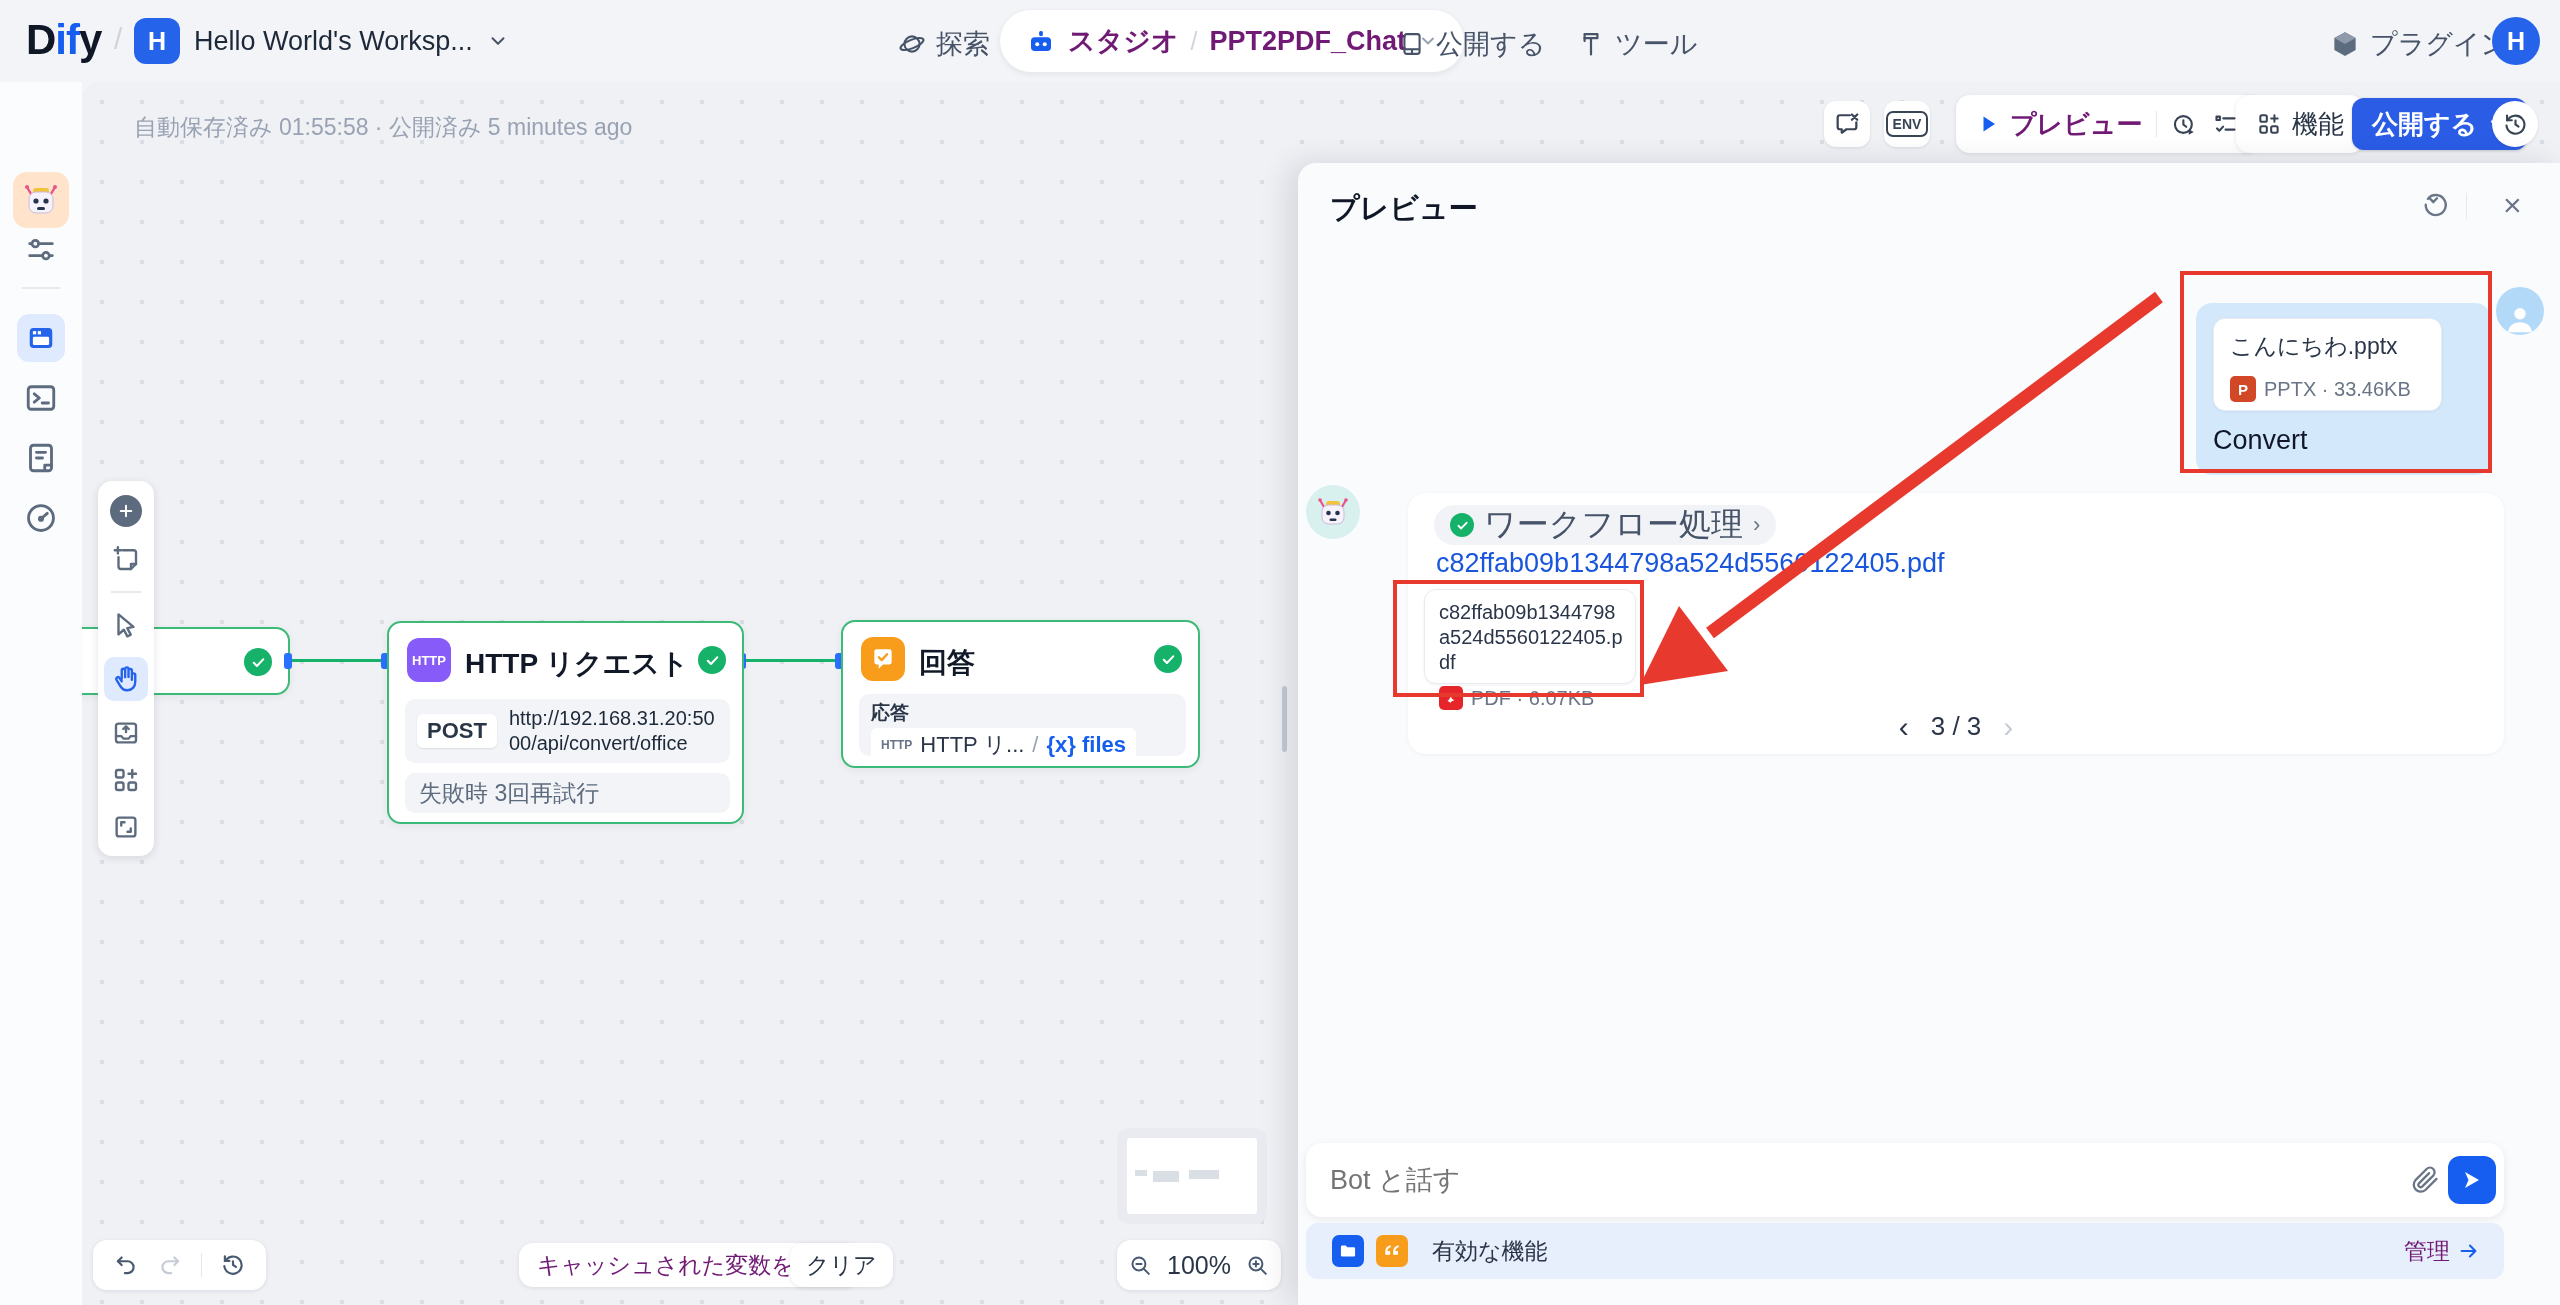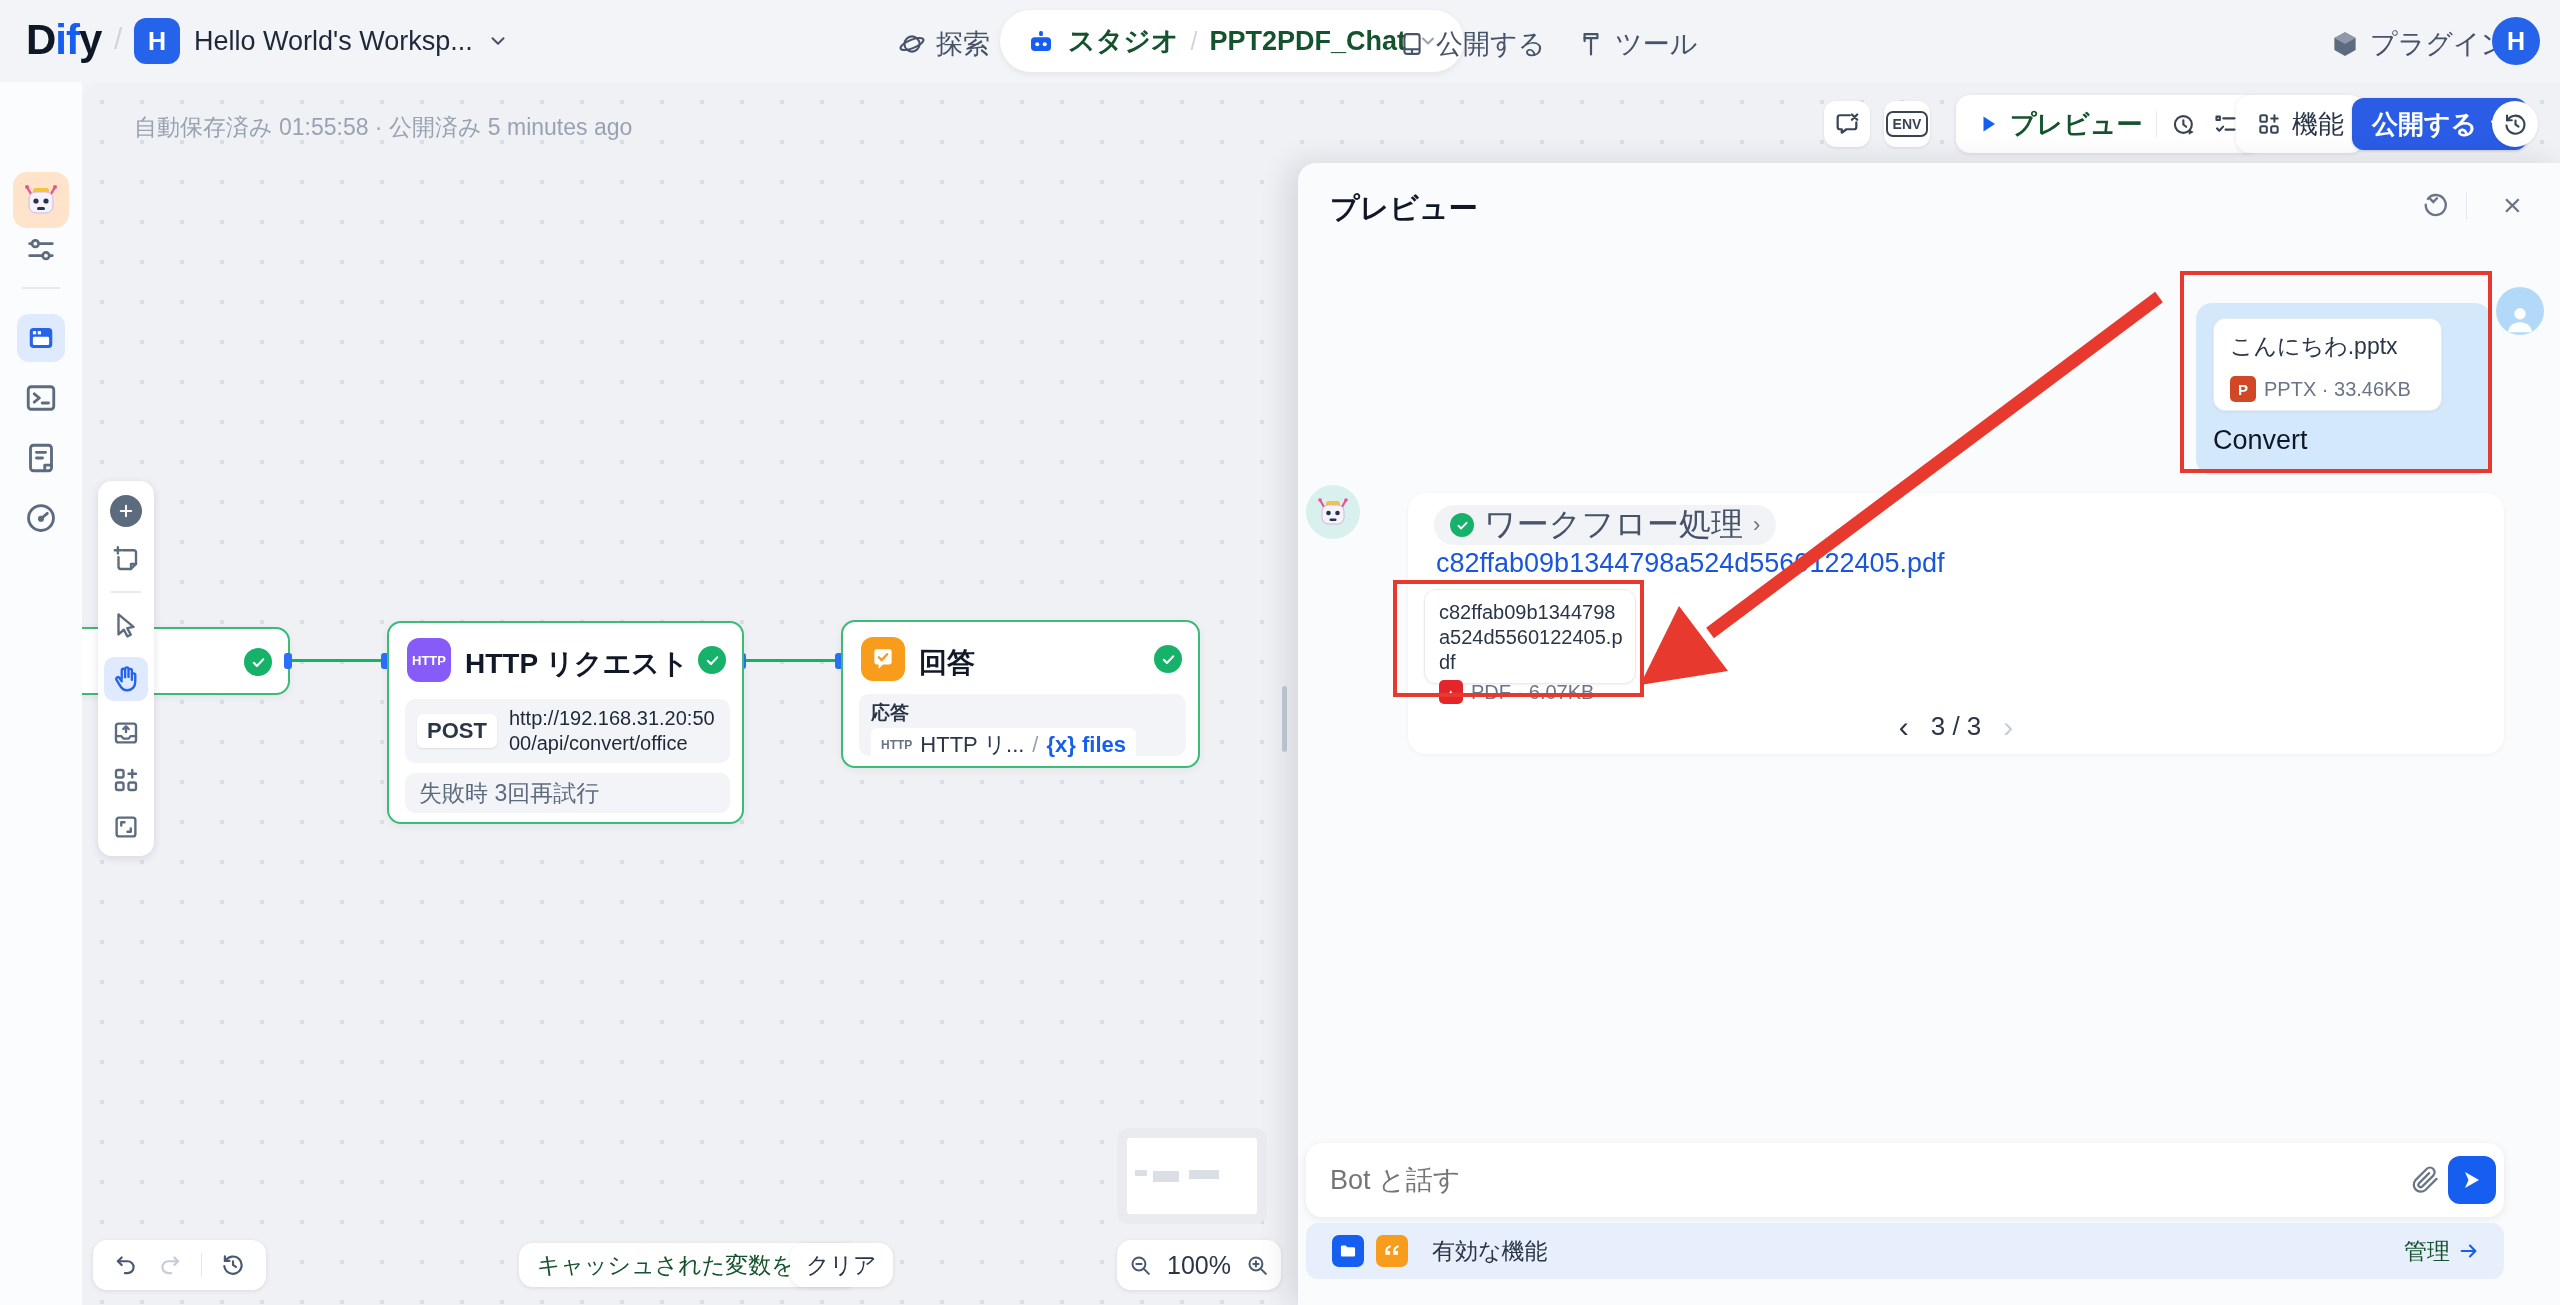--- a/index.html
+++ b/index.html
@@ -7,21 +7,21 @@
     font-family:"Liberation Sans","DejaVu Sans",sans-serif;color:#344054}
   #root{position:relative;width:2560px;height:1305px}
   .abs{position:absolute}
   .flex{display:flex;align-items:center}
   svg{display:block}
   
   #topnav{position:absolute;left:0;top:0;width:2560px;height:82px;background:#f3f4f7}
   .navitem{display:flex;align-items:center;gap:10px;color:#465368;font-size:27px;font-weight:500;cursor:pointer}
   .studio-pill{position:absolute;left:1000px;top:10px;height:62px;border-radius:31px;background:#fff;
     box-shadow:0 2px 6px rgba(16,24,40,.08);display:flex;align-items:center;gap:12px;padding:0 26px}
-  .blue{color:#14532d}
+  .blue{color:#701a75}
   
   #sidebar{position:absolute;left:0;top:82px;width:82px;height:1223px;background:#fbfcfe}
   .side-ic{position:absolute;left:50%;transform:translateX(-50%);cursor:pointer}
   
   #canvas{position:absolute;left:82px;top:82px;width:2478px;height:1223px;overflow:hidden;
     border-top-left-radius:18px;background-color:#f0f1f5;
     background-image:radial-gradient(#d9dde6 2.2px,transparent 2.2px);background-size:40px 40px}
   .icon-btn{background:#fff;border-radius:12px;box-shadow:0 1px 3px rgba(16,24,40,.1);
     display:flex;align-items:center;justify-content:center;width:46px;height:46px;cursor:pointer}
   .tool-pill{background:#fff;border-radius:14px;box-shadow:0 1px 4px rgba(16,24,40,.1);
@@ -457,21 +457,21 @@
             <svg width="13" height="13" viewBox="0 0 24 24" fill="none" stroke="#fff" stroke-width="3.4" stroke-linecap="round" stroke-linejoin="round">
               <path d="M4.5 12.5l5 5L19.5 7"></path>
             </svg>
           </span>
         <span style="font-size:32px;color:#465368">ワークフロー処理</span>
         <span style="font-size:22px;color:#697586">›</span>
       </div>
       <a class="abs" style="left:28px;top:55px;font-size:27px;color:#1a56db;text-decoration:none;cursor:pointer">c82ffab09b1344798a524d5560122405.pdf</a>
       <div class="filecard abs" style="left:16px;top:96px;width:212px;height:95px;padding:10px 14px;cursor:pointer">
         <div style="font-size:20px;line-height:25px;color:#2a3648;width:184px;word-break:break-all">c82ffab09b1344798a524d5560122405.pdf</div>
-        <div class="flex" style="gap:8px;margin-top:5px">
+        <div class="flex" style="gap:8px;margin-top:11px">
           <span class="fticon" style="background:#e5252a;width:24px;height:24px">
               <svg width="16" height="16" viewBox="0 0 24 24" fill="#fff">
                 <path d="M6.5 16.5c2.2-1.2 4.3-4.3 5.3-7.6.6 3.1 2.2 5.3 5.4 6.3-3 .6-5.2 2.1-6.3 4.2-.8-1.5-2.7-2.5-4.4-2.9z"></path>
               </svg>
             </span>
           <span class="fmeta">PDF · 6.07KB</span>
         </div>
       </div>
       <div class="abs flex" style="left:0;top:218px;width:1096px;justify-content:center;gap:22px">
         <span class="pgchev" style="color:#2a3648">‹</span>

